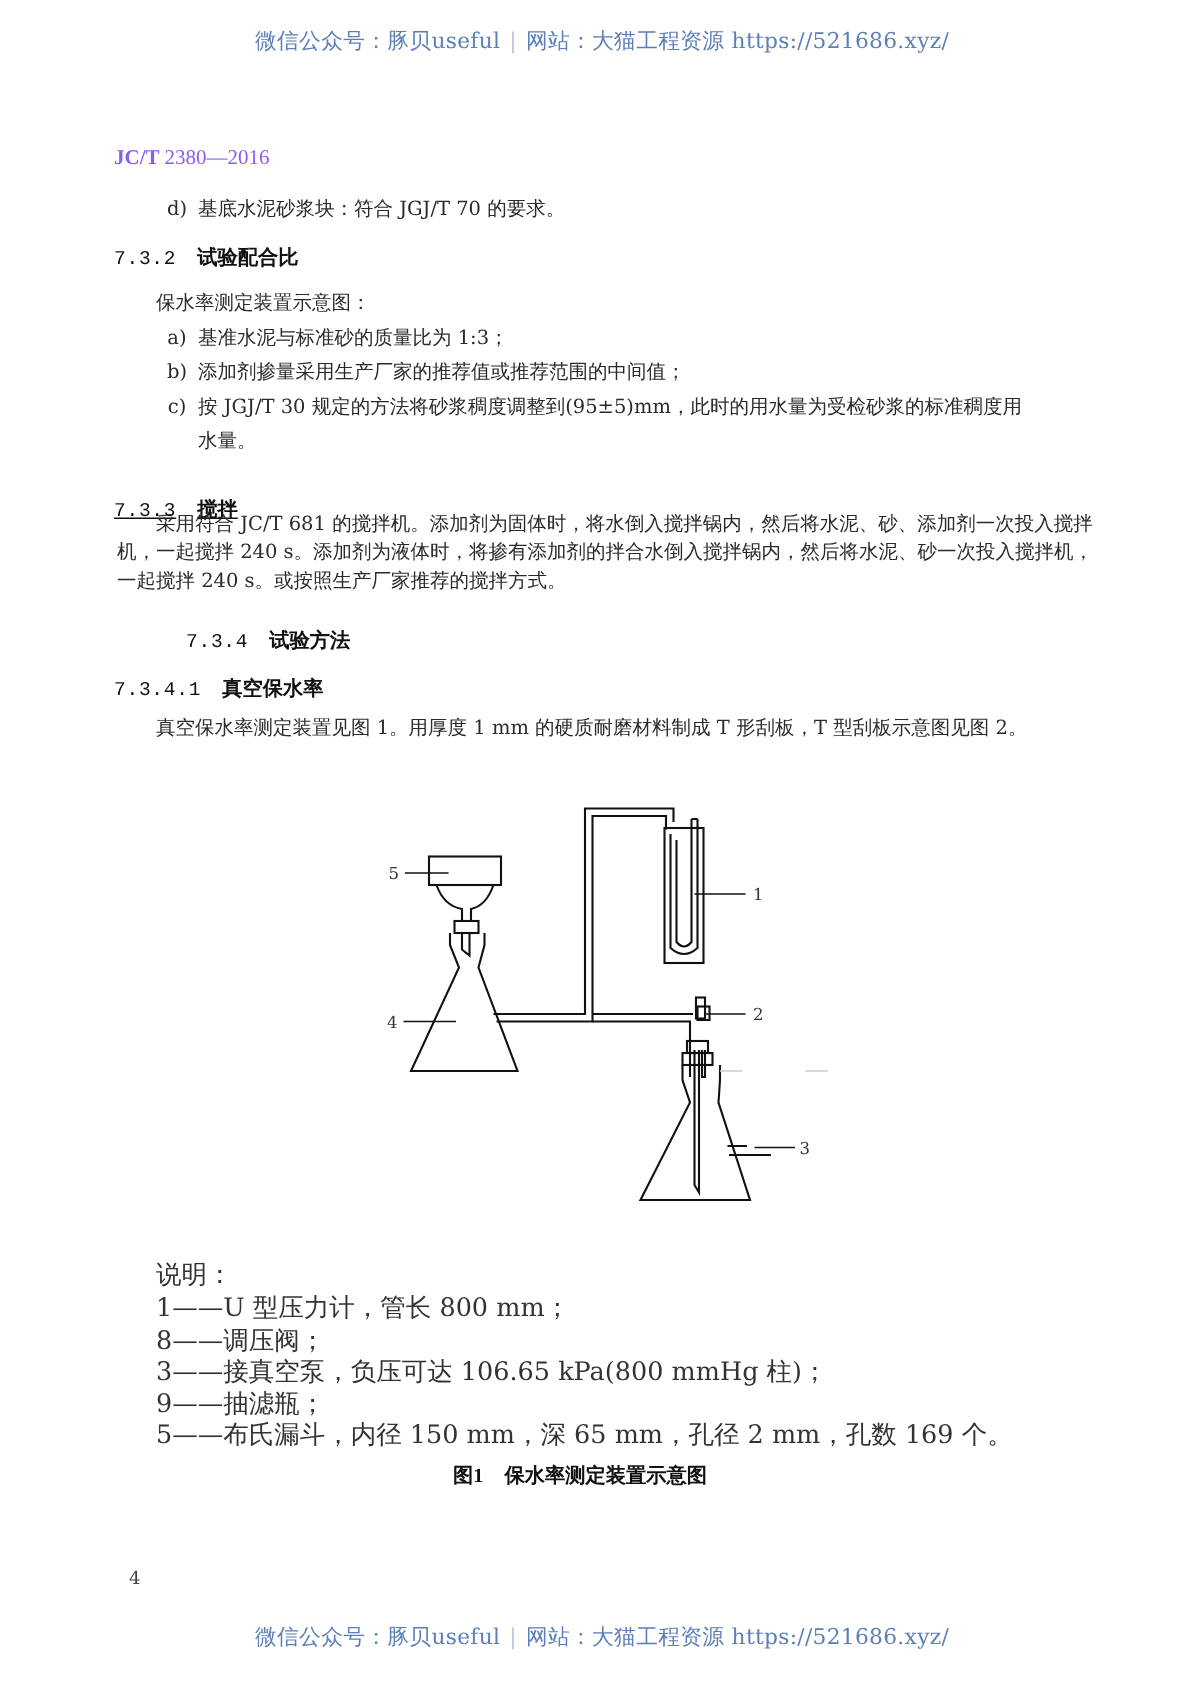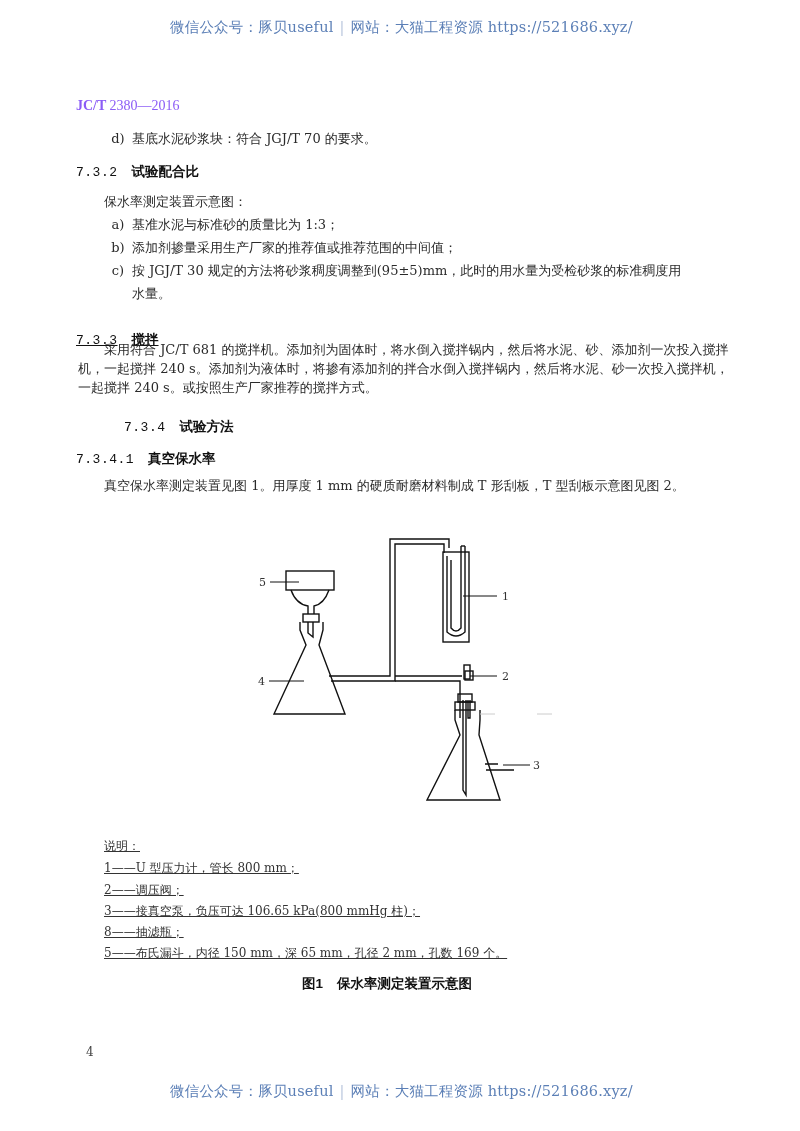--- a/index.html
+++ b/index.html
@@ -10,21 +10,21 @@
                font-family: "DejaVu Serif", serif; }
   .watermark .sep { color: #b8c6dc; margin: 0 6px; }
   .header-code { font-family: Liberation Serif, serif; font-weight: bold; font-size: 14px; color: #8b5cf6; }
   .header-code .num { font-weight: normal; }
   .heading { font-family: "Liberation Sans", "DejaVu Sans", sans-serif; font-size: 13.5px; color: #111; }
   .heading .no { font-family: "Liberation Mono", monospace; font-size: 13px; letter-spacing: 0.5px; margin-right: 14px; }
   .heading .t { font-weight: bold; }
   .body-text { font-size: 13px; color: #2a2a2a; text-align: center; }
   .item .lbl { display: inline-block; width: 28px; }
   .para { width: 655px; white-space: normal; line-height: 19px; text-indent: 26px; font-size: 13px; color: #2a2a2a; }
-  .legend { font-size: 12px; color: #333; text-decoration: underline; }
+  .legend { font-size: 17px; color: #333; }
   .caption { font-family: "Liberation Sans", "DejaVu Sans", sans-serif; font-weight: bold; font-size: 13.5px; color: #111; }
   .caption .fig { margin-right: 14px; }
   .pagenum { font-size: 12px; color: #444; }
   svg text { font-family: "DejaVu Serif", serif; font-size: 11px; fill: #333; }
 </style>
 </head>
 <body>
 
 <div class="abs watermark" style="left:170px; top:18px;">
   <span>微信公众号：豚贝useful</span><span class="sep">|</span><span>网站：大猫工程资源 https://521686.xyz/</span>
@@ -116,26 +116,26 @@
   </g>
   <text x="502" y="600">1</text>
   <text x="502" y="680">2</text>
   <text x="533" y="769">3</text>
   <text x="258" y="685">4</text>
   <text x="259" y="586">5</text>
 </svg>
 
 <div class="abs legend" style="left:104px; top:838px;">说明：</div>
 <div class="abs legend" style="left:104px; top:860px;">1——U 型压力计，管长 800 mm；</div>
-<div class="abs legend" style="left:104px; top:882px;">2——调压阀；</div>
+<div class="abs legend" style="left:104px; top:882px;">8——调压阀；</div>
 <div class="abs legend" style="left:104px; top:903px;">3——接真空泵，负压可达 106.65 kPa(800 mmHg 柱)；</div>
-<div class="abs legend" style="left:104px; top:924px;">8——抽滤瓶；</div>
+<div class="abs legend" style="left:104px; top:924px;">9——抽滤瓶；</div>
 <div class="abs legend" style="left:104px; top:945px;">5——布氏漏斗，内径 150 mm，深 65 mm，孔径 2 mm，孔数 169 个。</div>
 
-<div class="abs caption" style="left:302px; top:975px;">
+<div class="abs caption" style="left:302px; top:975px;font-family:Liberation Serif, serif;">
   <span class="fig">图1</span><span>保水率测定装置示意图</span>
 </div>
 
 <div class="abs pagenum" style="left:86px; top:1045px;">4</div>
 
 <div class="abs watermark" style="left:170px; top:1082px;">
   <span>微信公众号：豚贝useful</span><span class="sep">|</span><span>网站：大猫工程资源 https://521686.xyz/</span>
 </div>
 
 </body></html>

